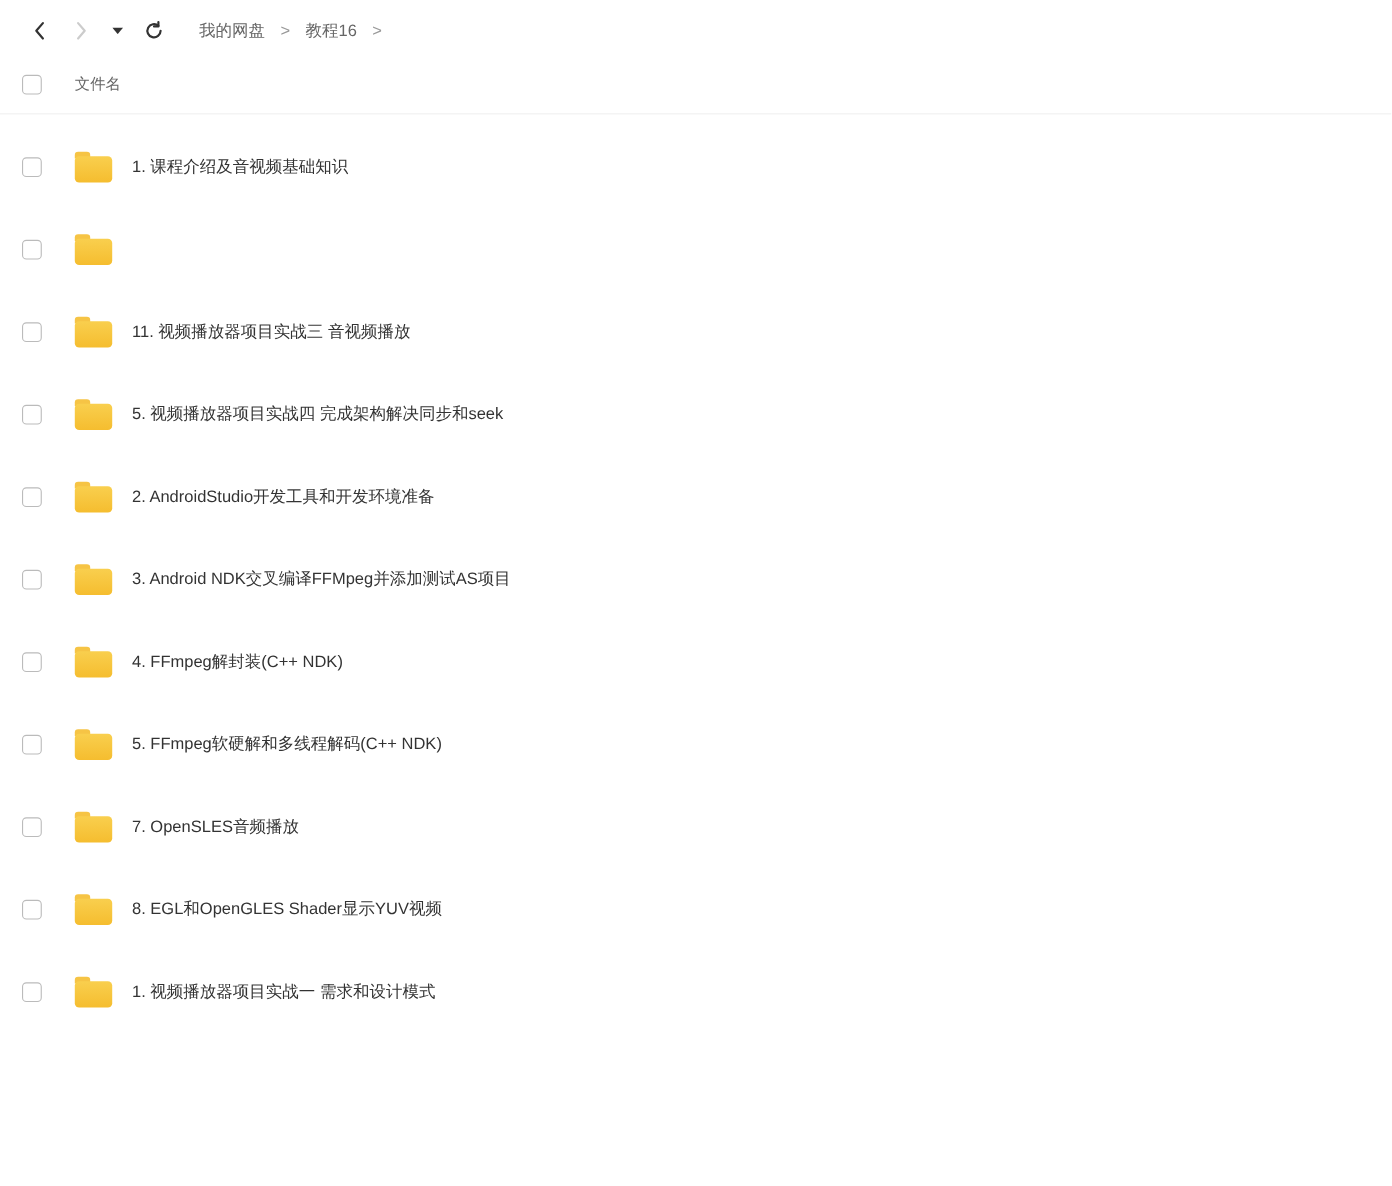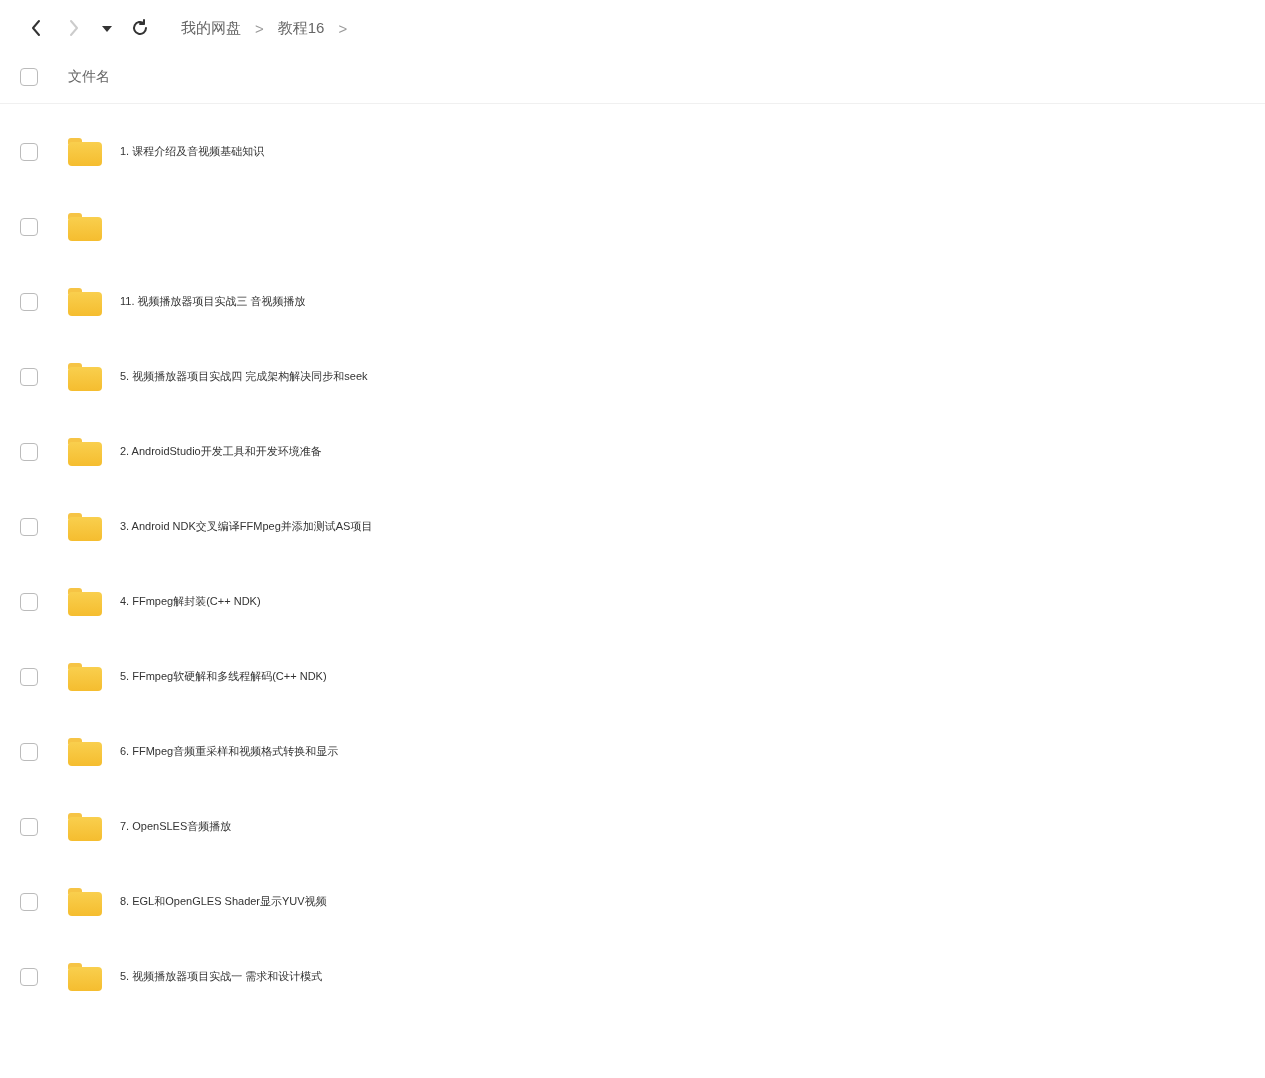--- a/index.html
+++ b/index.html
@@ -118,21 +118,21 @@
     .folder-icon .body {
       position: absolute;
       top: 4px;
       left: 0;
       width: 34px;
       height: 24px;
       background: linear-gradient(180deg, #f9cf4e 0%, #f5bd2f 100%);
       border-radius: 4px;
     }
     .file-name {
-      font-size: 11px;
+      font-size: 15px;
       color: #333;
       cursor: pointer;
     }
   </style>
 </head>
 <body>
 
 <div class="toolbar">
   <div class="nav-arrow">
     <svg width="12" height="18" viewBox="0 0 12 18">
@@ -234,28 +234,20 @@
 
   <div class="file-row">
     <div class="checkbox"></div>
     <div class="folder-icon">
       <div class="tab"></div>
       <div class="body"></div>
     </div>
     <div class="file-name">5. FFmpeg软硬解和多线程解码(C++ NDK)</div>
   </div>
 
-  <div class="file-row">
-    <div class="checkbox"></div>
-    <div class="folder-icon">
-      <div class="tab"></div>
-      <div class="body"></div>
-    </div>
-    <div class="file-name">6. FFMpeg音频重采样和视频格式转换和显示</div>
-  </div>
 
   <div class="file-row">
     <div class="checkbox"></div>
     <div class="folder-icon">
       <div class="tab"></div>
       <div class="body"></div>
     </div>
     <div class="file-name">7. OpenSLES音频播放</div>
   </div>
 
@@ -267,15 +259,15 @@
     </div>
     <div class="file-name">8. EGL和OpenGLES Shader显示YUV视频</div>
   </div>
 
   <div class="file-row">
     <div class="checkbox"></div>
     <div class="folder-icon">
       <div class="tab"></div>
       <div class="body"></div>
     </div>
-    <div class="file-name">5. 视频播放器项目实战一 需求和设计模式</div>
+    <div class="file-name">1. 视频播放器项目实战一 需求和设计模式</div>
   </div>
 </div>
 
 </body></html>

